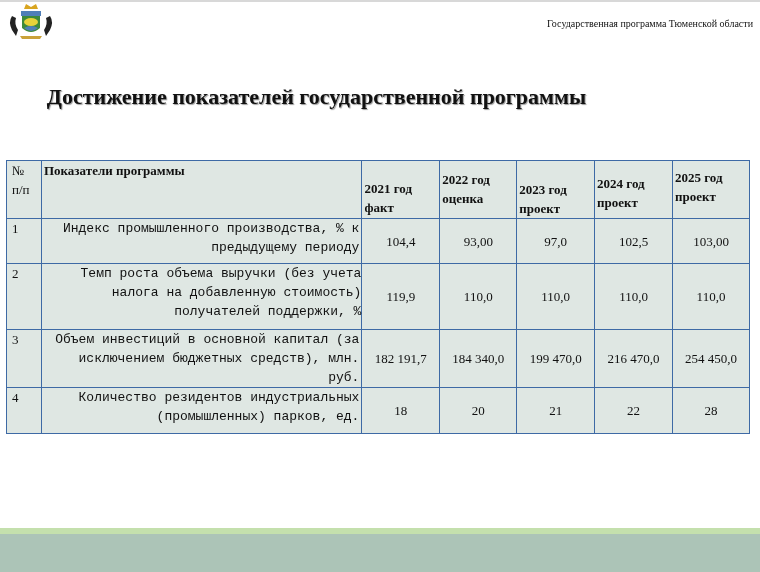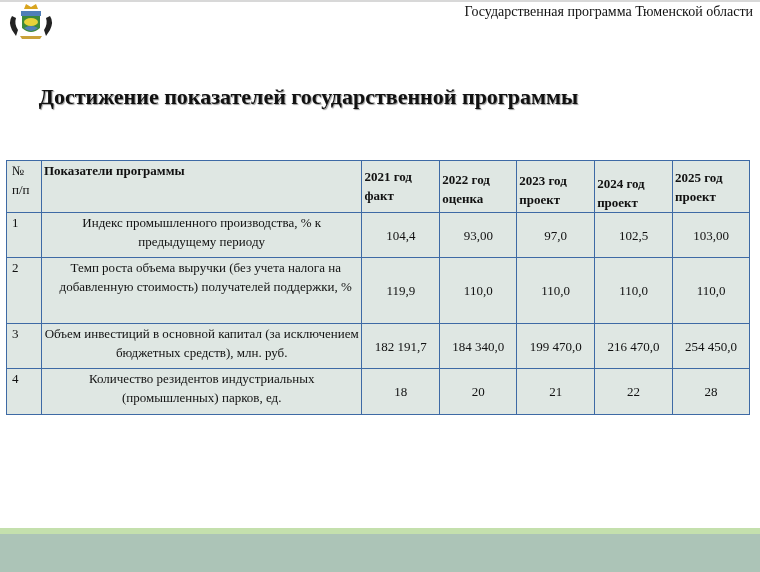--- a/index.html
+++ b/index.html
@@ -1,29 +1,29 @@
 <!DOCTYPE html>
 <html><head>
 <meta charset="utf-8">
 <style>
   html, body { margin:0; padding:0; }
   body { width:760px; height:572px; background:#ffffff; position:relative; overflow:hidden;
          font-family:"Liberation Serif","DejaVu Serif",serif; color:#111; }
   .topline { position:absolute; left:0; top:0; width:760px; height:2px; background:#d8d8d8; }
   .emblem { position:absolute; left:4px; top:2px; width:54px; height:40px; }
-  .hdr { position:absolute; right:7px; top:4px; text-align:right; font-size:14px; line-height:15px;margin-left:44px; }
-  .title { position:absolute; left:0; width:617px; top:84px; text-align:center; font-size:22px; font-weight:bold;
+  .hdr { position:absolute; right:7px; top:16px; text-align:right; font-size:10px; line-height:15px;margin-left:44px; }
+  .title { position:absolute; left:8px; width:617px; top:84px; text-align:center; font-size:22px; font-weight:bold;
            text-shadow:1px 1px 1px #9a9a9a; }
   table { position:absolute; left:6px; top:160px; border-collapse:collapse; width:744px;
           background:#dfe7e3; font-size:13px; }
   td, th { border:1.2px solid #3e6aa5; padding:0 2px; line-height:19px; }
   th { font-weight:bold; text-align:left; vertical-align:top; }
   td.num { text-align:center; vertical-align:middle; }
   td.no { vertical-align:top; padding-left:5px; }
-  td.ind { vertical-align:top; text-align:center; }
+  td.ind { vertical-align:top; text-align:right;font-family:Liberation Mono, monospace; }
   .green { position:absolute; left:0; top:528px; width:760px; height:6px; background:#c4e0ad; }
   .sage { position:absolute; left:0; top:534px; width:760px; height:38px; background:#acc4b7; }
 </style>
 </head>
 <body>
 
 <div class="topline"></div>
 
 <div class="emblem">
   <svg width="54" height="40" viewBox="0 0 54 40">
@@ -56,29 +56,29 @@
   </colgroup>
   <tbody>
       <tr style="height:46px">
     <th style="text-align:left;font-weight:normal;padding-left:5px">
       <div>№</div>
       <div>п/п</div>
     </th>
     <th>
       <div>Показатели программы</div>
     </th>
-    <th style="padding-top:6px">
+    <th style="padding-top:18px">
       <div>2021 год</div>
       <div>факт</div>
     </th>
     <th style="padding-top:9px">
       <div>2022 год</div>
       <div>оценка</div>
     </th>
-    <th style="padding-top:10px">
+    <th style="padding-top:19px">
       <div>2023 год</div>
       <div>проект</div>
     </th>
     <th style="padding-top:13px">
       <div>2024 год</div>
       <div>проект</div>
     </th>
     <th style="padding-top:7px">
       <div>2025 год</div>
       <div>проект</div>

